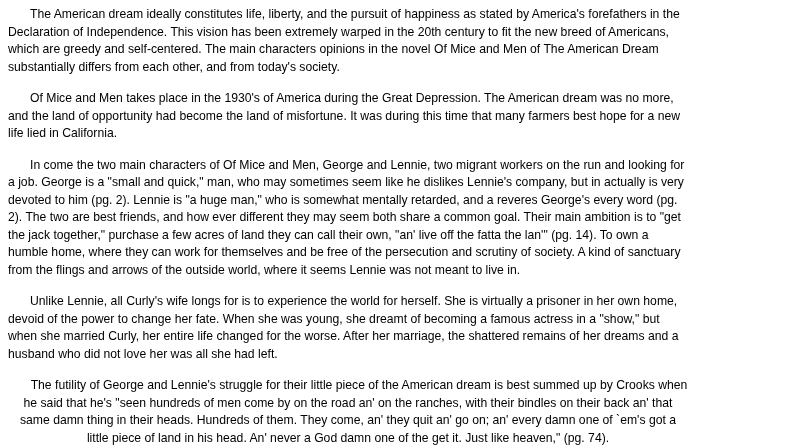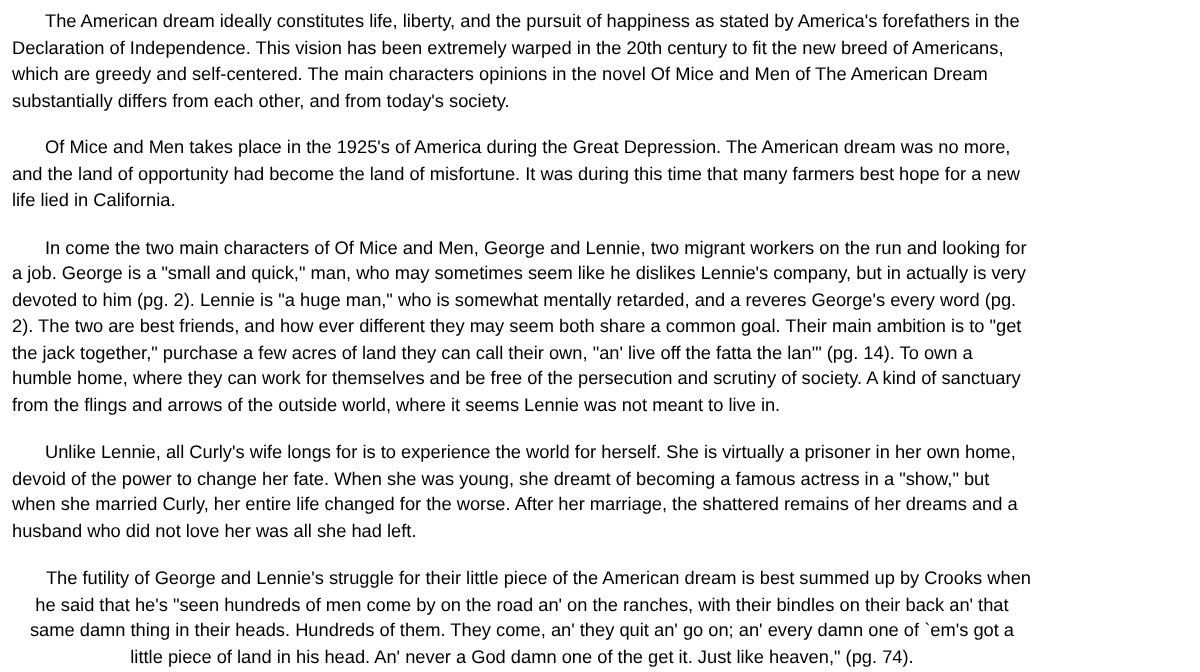--- a/index.html
+++ b/index.html
@@ -30,17 +30,17 @@
   .para:last-child {
     margin-bottom: 0;
     text-align: center;
   }
 </style>
 </head>
 <body>
 
 <div class="document">
   <p class="para">The American dream ideally constitutes life, liberty, and the pursuit of happiness as stated by America's forefathers in the Declaration of Independence. This vision has been extremely warped in the 20th century to fit the new breed of Americans, which are greedy and self-centered. The main characters opinions in the novel Of Mice and Men of The American Dream substantially differs from each other, and from today's society.</p>
-  <p class="para">Of Mice and Men takes place in the 1925's of America during the Great Depression. The American dream was no more, and the land of opportunity had become the land of misfortune. It was during this time that many farmers best hope for a new life lied in California.</p>
+  <p class="para">Of Mice and Men takes place in the 1930's of America during the Great Depression. The American dream was no more, and the land of opportunity had become the land of misfortune. It was during this time that many farmers best hope for a new life lied in California.</p>
   <p class="para">In come the two main characters of Of Mice and Men, George and Lennie, two migrant workers on the run and looking for a job. George is a "small and quick," man, who may sometimes seem like he dislikes Lennie's company, but in actually is very devoted to him (pg. 2). Lennie is "a huge man," who is somewhat mentally retarded, and a reveres George's every word (pg. 2). The two are best friends, and how ever different they may seem both share a common goal. Their main ambition is to "get the jack together," purchase a few acres of land they can call their own, "an' live off the fatta the lan'" (pg. 14). To own a humble home, where they can work for themselves and be free of the persecution and scrutiny of society. A kind of sanctuary from the flings and arrows of the outside world, where it seems Lennie was not meant to live in.</p>
   <p class="para">Unlike Lennie, all Curly's wife longs for is to experience the world for herself. She is virtually a prisoner in her own home, devoid of the power to change her fate. When she was young, she dreamt of becoming a famous actress in a "show," but when she married Curly, her entire life changed for the worse. After her marriage, the shattered remains of her dreams and a husband who did not love her was all she had left.</p>
   <p class="para">The futility of George and Lennie's struggle for their little piece of the American dream is best summed up by Crooks when he said that he's "seen hundreds of men come by on the road an' on the ranches, with their bindles on their back an' that same damn thing in their heads. Hundreds of them. They come, an' they quit an' go on; an' every damn one of `em's got a little piece of land in his head. An' never a God damn one of the get it. Just like heaven," (pg. 74).</p>
 </div>
 
 </body></html>

